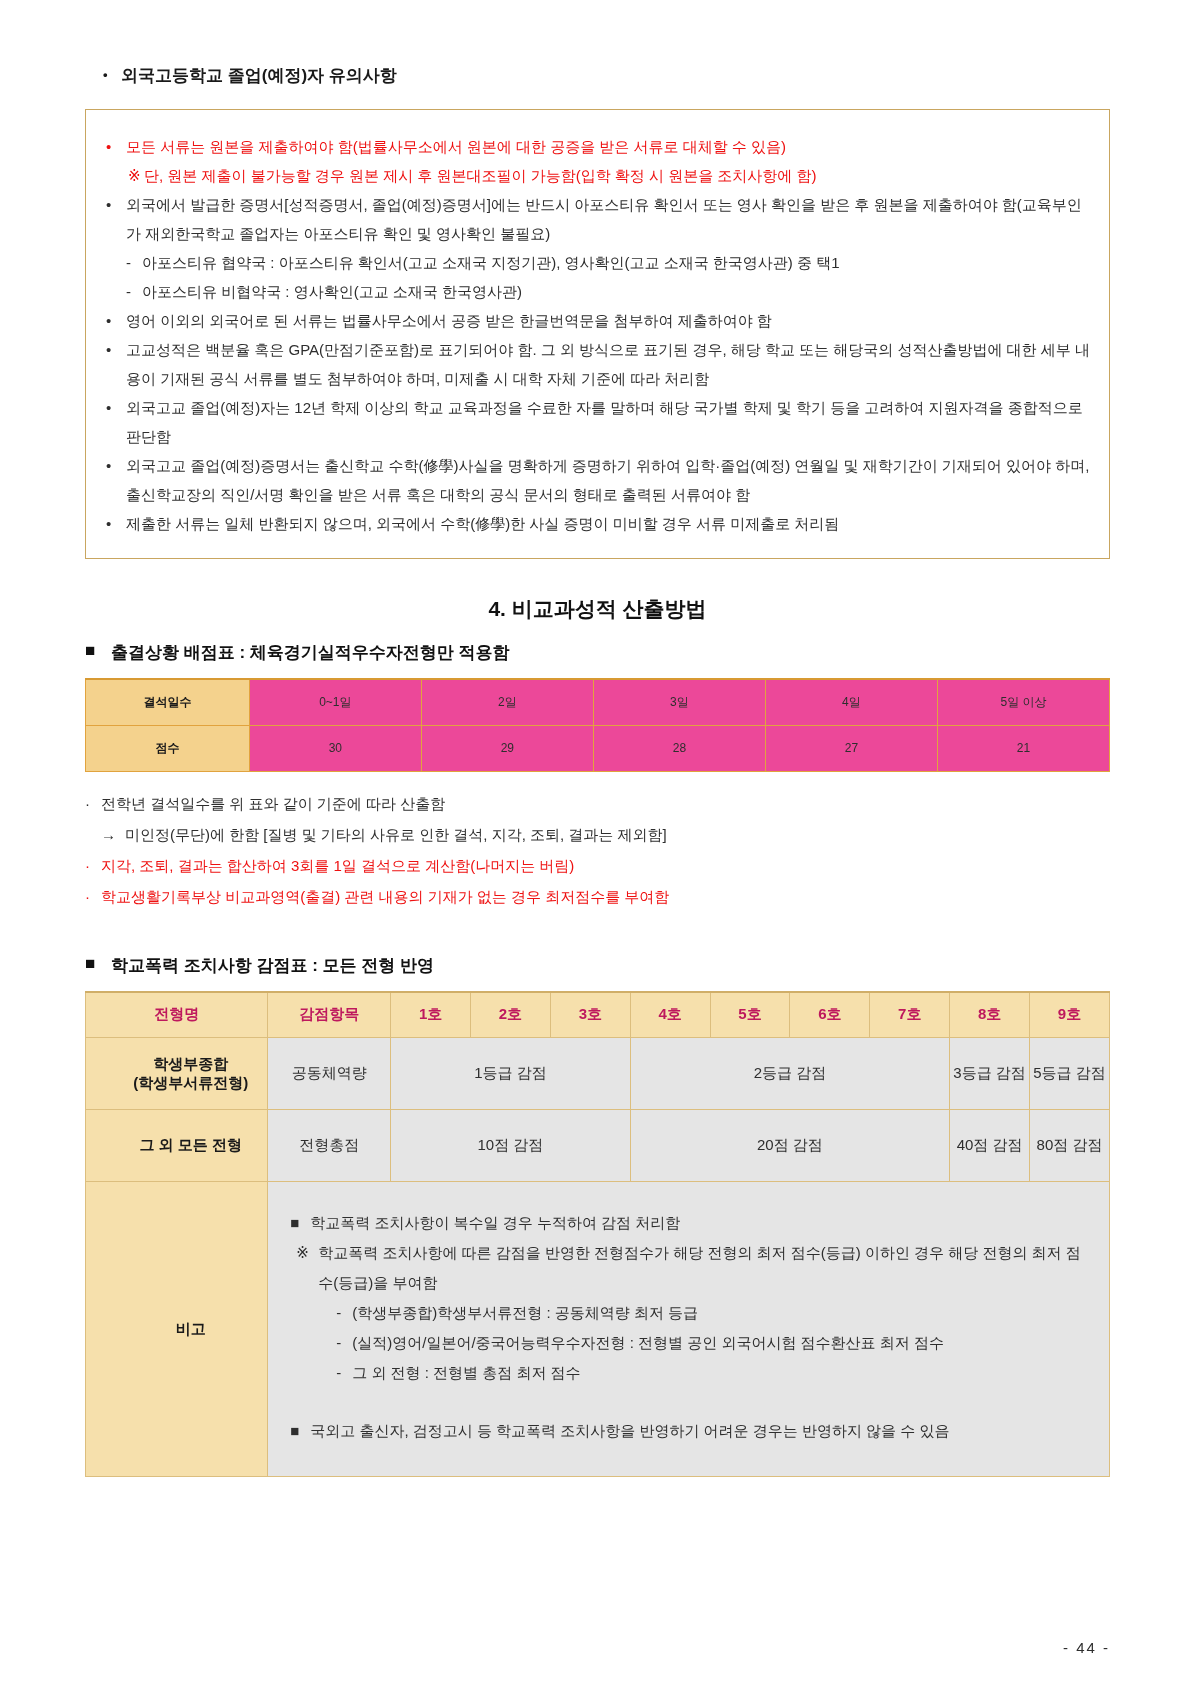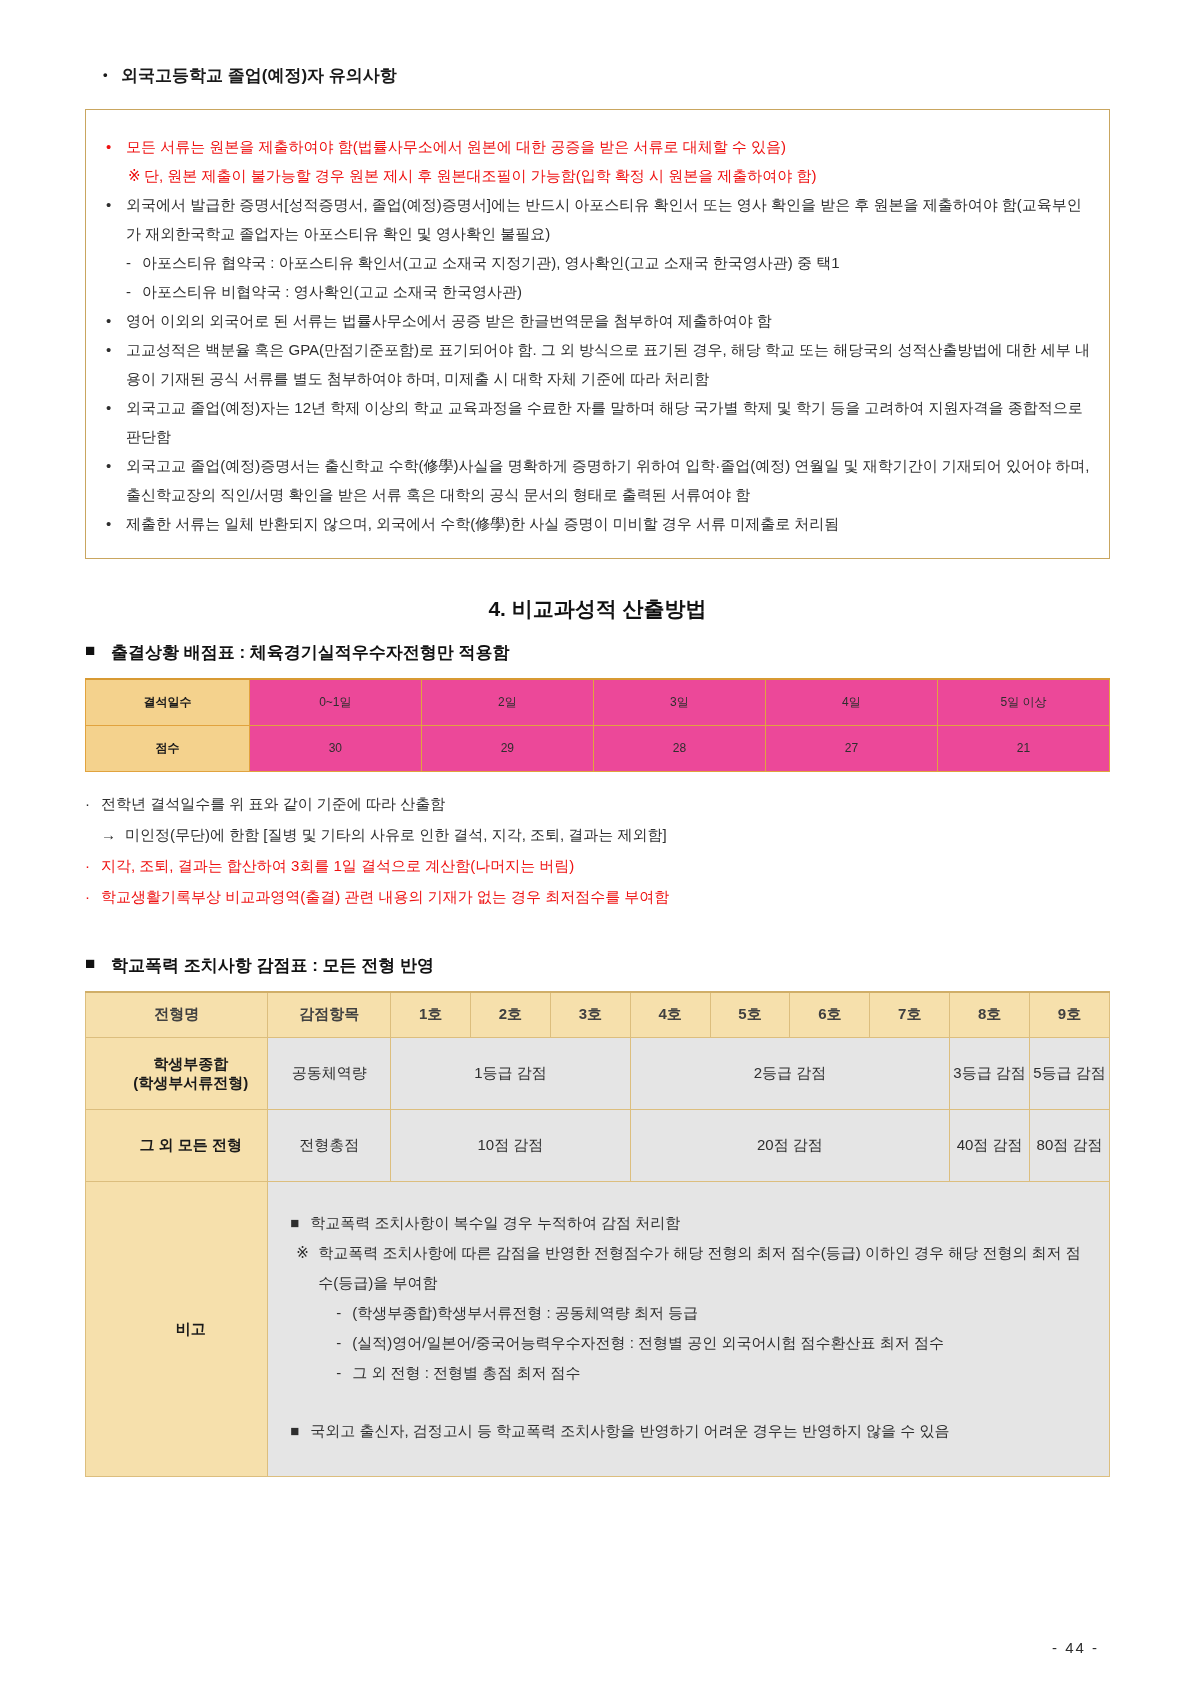--- a/index.html
+++ b/index.html
@@ -49,54 +49,54 @@
   .att-notes .marker { flex: 0 0 16px; }
   .att-notes .arrow { padding-left: 16px; }
   .att-notes .arrow .marker { flex: 0 0 24px; }
 
   
   .penalty-heading { margin-top: 42px; }
   .t2 { margin-top: 14px; border: 1px solid #d9b977; border-top: 2px solid #d0ae68; }
   .t2 th, .t2 td {
     border: 1px solid #dcbe7e; text-align: center; font-size: 15px; vertical-align: middle;
   }
-  .t2 thead th { background: #f6e0ac; height: 46px; font-weight: bold; color: #404040; }
+  .t2 thead th { background: #f6e0ac; height: 46px; font-weight: bold; color: #be185d; }
   .t2 tbody th { background: #f6e0ac; font-weight: bold; color: #1a1a1a; padding-left: 28px; }
   .t2 .data-row th, .t2 .data-row td { height: 72px; }
   .t2 td { background: #e5e5e5; }
   .t2 .note-cell { text-align: left; padding: 26px 18px 30px 22px; }
   .note-line { display: flex; font-size: 15px; line-height: 30px; }
   .note-line .marker { flex: 0 0 20px; }
   .note-line.lv1 { padding-left: 6px; }
   .note-line.lv1 .marker { flex: 0 0 22px; }
   .note-line.lv2 { padding-left: 46px; }
   .note-line.lv2 .marker { flex: 0 0 16px; }
   .note-line.gap-top { margin-top: 28px; }
 
   .page-number {
-    position: absolute; right: 91px; bottom: 26px;
+    position: absolute; right: 80px; bottom: 26px;
     font-size: 15px; color: #2e2e2e; letter-spacing: 2px; text-align: center;
   }
 </style>
 </head>
 <body>
 
 <div class="top-heading">
   <span class="marker">•</span>
   <span>외국고등학교 졸업(예정)자 유의사항</span>
 </div>
 
 <div class="notice-box">
   <div class="line-item red">
     <span class="marker">•</span>
     <span>모든 서류는 원본을 제출하여야 함(법률사무소에서 원본에 대한 공증을 받은 서류로 대체할 수 있음)</span>
   </div>
   <div class="line-item red sub">
     <span class="marker">※</span>
-    <span>단, 원본 제출이 불가능할 경우 원본 제시 후 원본대조필이 가능함(입학 확정 시 원본을 제출하여야 함)</span>
+    <span>단, 원본 제출이 불가능할 경우 원본 제시 후 원본대조필이 가능함(입학 확정 시 원본을 조치사항에 함)</span>
   </div>
   <div class="line-item">
     <span class="marker">•</span>
     <span>외국에서 발급한 증명서[성적증명서, 졸업(예정)증명서]에는 반드시 아포스티유 확인서 또는 영사 확인을 받은 후 원본을 제출하여야 함(교육부인가 재외한국학교 졸업자는 아포스티유 확인 및 영사확인 불필요)</span>
   </div>
   <div class="line-item sub cont">
     <span class="marker">-</span>
     <span>아포스티유 협약국 : 아포스티유 확인서(고교 소재국 지정기관), 영사확인(고교 소재국 한국영사관) 중 택1</span>
   </div>
   <div class="line-item sub cont">

